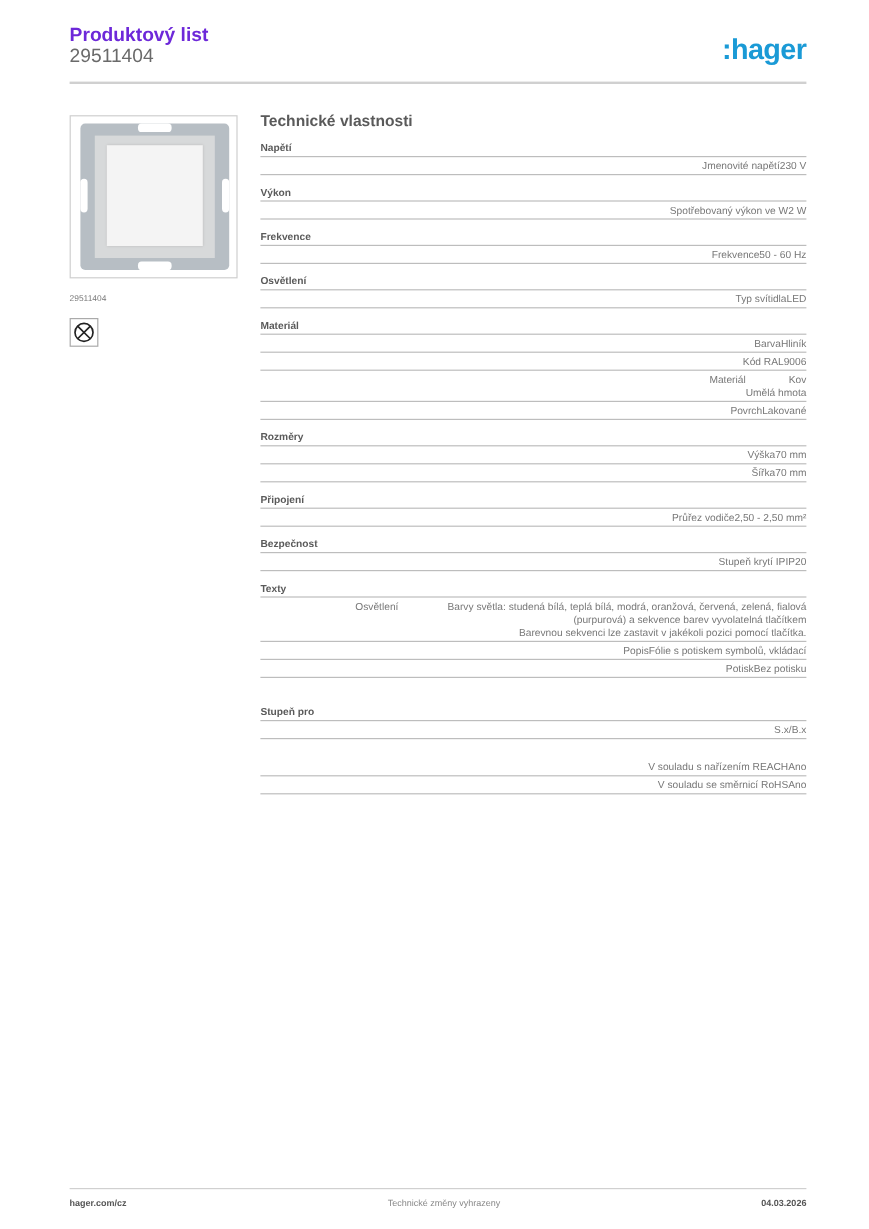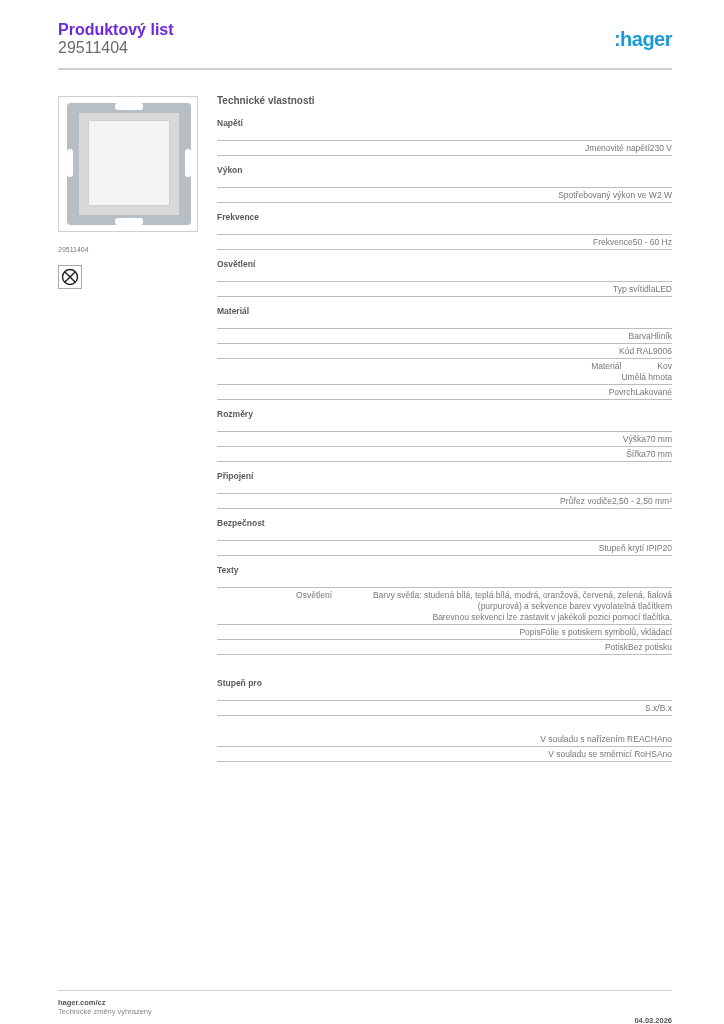--- a/index.html
+++ b/index.html
@@ -1,43 +1,43 @@
 <!DOCTYPE html>
 <html><head>
 <meta charset="utf-8">
 <style>
   html, body { margin:0; padding:0; background:#ffffff; }
   body { width:724px; height:1024px; position:relative; font-family:"Liberation Sans", sans-serif; color:#6a6a6a; overflow:hidden; }
   .header { position:absolute; left:58px; top:20px; width:614px; }
   .title { font-size:16px; font-weight:bold; color:#6d28d9; line-height:19px; }
   .subtitle { font-size:16px; color:#6a6a6a; line-height:18px; }
-  .logo { position:absolute; right:0; top:8px; font-size:20px; font-weight:bold; color:#1a9ad6; letter-spacing:-0.5px; }
+  .logo { position:absolute; right:0; top:8px; font-size:24px; font-weight:bold; color:#1a9ad6; letter-spacing:-0.5px; }
   .header-rule { position:absolute; left:58px; top:68px; width:614px; height:2px; background:#d0d0d0; }
 
   .left-col { position:absolute; left:58px; top:96px; width:142px; }
   .product-image { width:140px; height:136px; border:1px solid #cfcfcf; background:#fff; position:relative; box-sizing:border-box; }
   .plate { position:absolute; left:8px; top:6px; width:124px; height:122px; background:#b7bec4; border-radius:4px; }
   .frame { position:absolute; left:20px; top:16px; width:100px; height:102px; background:#d7d9da; }
   .face { position:absolute; left:30px; top:24px; width:80px; height:84px; background:#f4f4f4; box-shadow:0 0 2px #bbb; }
   .slot { position:absolute; background:#fff; }
   .image-caption { font-size:7px; color:#777; margin-top:14px; }
   .symbol-box { width:24px; height:24px; border:1px solid #aaa; margin-top:12px; box-sizing:border-box; display:flex; align-items:center; justify-content:center; }
 
   .spec { position:absolute; left:217px; top:94px; width:455px; font-size:8.5px; }
-  .spec-title { font-weight:bold; color:#5a5a5a; font-size:10px; height:14px; line-height:14px; margin-bottom:10px; }
+  .spec-title { font-weight:bold; color:#5a5a5a; font-size:13px; height:14px; line-height:14px; margin-bottom:10px; }
   .group { margin-bottom:9px; }
-  .group-head { font-weight:bold; color:#5a5a5a; line-height:11px; padding-bottom:11px; border-bottom:1px solid #bdbdbd; }
+  .group-head { font-weight:bold; color:#5a5a5a; line-height:11px; padding-bottom:1px; border-bottom:1px solid #bdbdbd; }
   .row { display:flex; justify-content:flex-end; line-height:11px; padding:2px 0 1px; border-bottom:1px solid #bdbdbd; color:#777; }
   .row .label { flex:0 0 auto; }
   .row .value { text-align:right; white-space:pre-line; }
   .row .value.long { max-width:340px; }
   .spacer { height:14px; }
 
   .footer-rule { position:absolute; left:58px; top:990px; width:614px; height:1px; background:#d0d0d0; }
-  .footer { position:absolute; left:58px; top:998px; width:614px; font-size:7.5px; display:flex; justify-content:space-between;flex-direction:column; }
+  .footer { position:absolute; left:58px; top:998px; width:614px; font-size:7.5px; display:flex; justify-content:space-between; }
   .footer .l { font-weight:bold; color:#555; }
   .footer .c { color:#888; }
   .footer .r { font-weight:bold; color:#555;text-align:right; }
 </style>
 </head>
 <body>
 
 <div class="header">
   <div class="title">Produktový list</div>
   <div class="subtitle">29511404</div>

